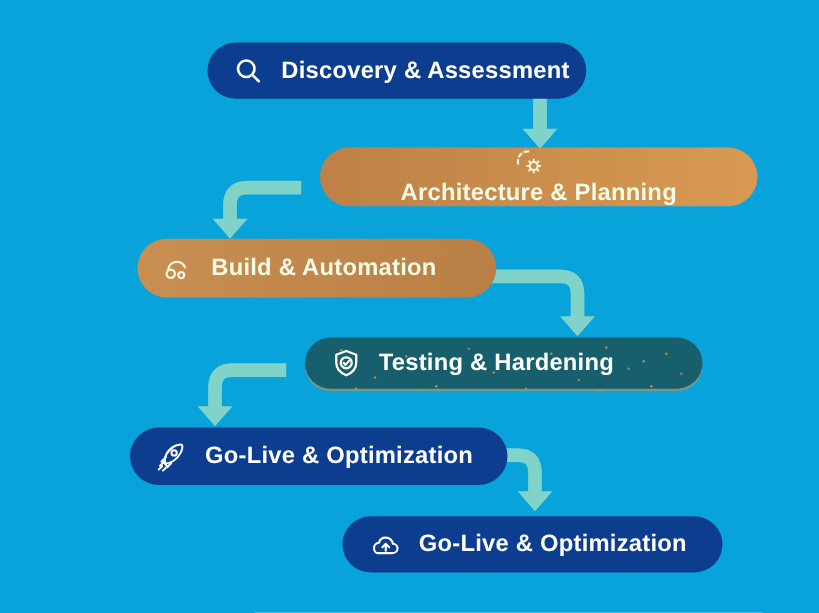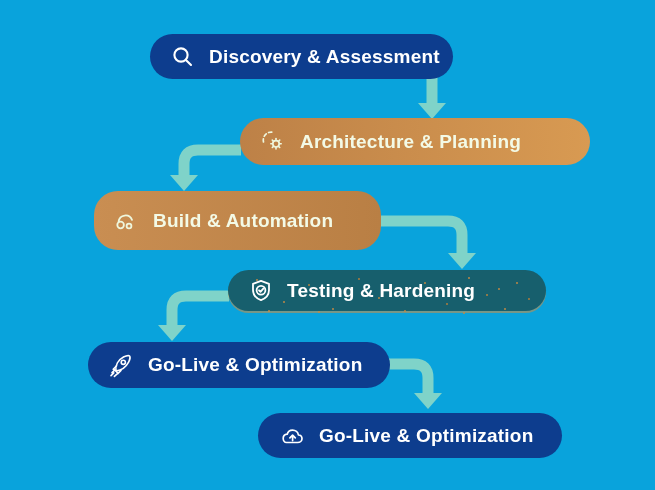--- a/index.html
+++ b/index.html
@@ -10,42 +10,42 @@
   body{font-family:"Liberation Sans","DejaVu Sans",sans-serif;}
   .canvas{
     position:relative; width:655px; height:490px;
     background:var(--bg); overflow:hidden;
   }
   svg.arrows{position:absolute; inset:0; pointer-events:none;}
   .pill{
     position:absolute; display:flex; align-items:center;
     border-radius:24px; color:var(--text);
     font-size:19px; font-weight:bold; letter-spacing:.2px;
-    padding:0 20px; box-sizing:border-box; white-space:nowrap;
+    padding:0 20px; box-sizing:border-box; white-space:nowrap;margin-left:16px;
   }
   .pill .icon{display:flex; align-items:center; margin-right:13px; flex:0 0 auto;}
   .pill.navy{background:var(--navy);}
   .pill.orange{background:linear-gradient(90deg,var(--orange1),var(--orange2)); color:#f3fae6;}
   .pill.orange2{background:linear-gradient(90deg,#c98e52,#b97f44); color:#f3fae6;}
   .pill.teal{background:var(--teal); box-shadow:0 2px 0 rgba(209,140,64,.55);}
   .pill.teal .speckles{
     content:""; position:absolute; left:0; top:0; width:2px; height:2px;
     background:transparent; border-radius:1px;
     box-shadow: 28px 9px #d88f3f, 55px 31px #d88f3f, 80px 14px #cf8838,
       104px 38px #d88f3f, 130px 8px #c98334, 150px 27px #d88f3f,
       176px 40px #cf8838, 196px 12px #d88f3f, 218px 33px #c98334,
       240px 7px #d88f3f, 258px 24px #cf8838, 276px 38px #d88f3f,
       288px 12px #d88f3f, 300px 28px #c98334, 270px 18px #d88f3f,
       90px 41px #cf8838, 40px 40px #d88f3f, 235px 42px #cf8838;
     opacity:.85; pointer-events:none;
   }
   
   .p1{left:150px; top:34px;  width:303px; height:45px;}
-  .p2{left:240px; top:118px; width:350px; height:47px;}
-  .p3{left:94px;  top:191px; width:287px; height:59px;}
+  .p2{left:240px; top:118px; width:350px; height:47px;flex-direction:column;}
+  .p3{left:94px;  top:191px; width:287px; height:47px;}
   .p4{left:228px; top:270px; width:318px; height:41px;}
   .p5{left:88px;  top:342px; width:302px; height:46px;}
   .p6{left:258px; top:413px; width:304px; height:45px;}
   .icon svg{display:block;}
 </style>
 </head>
 <body>
 
 <div class="canvas">
 

